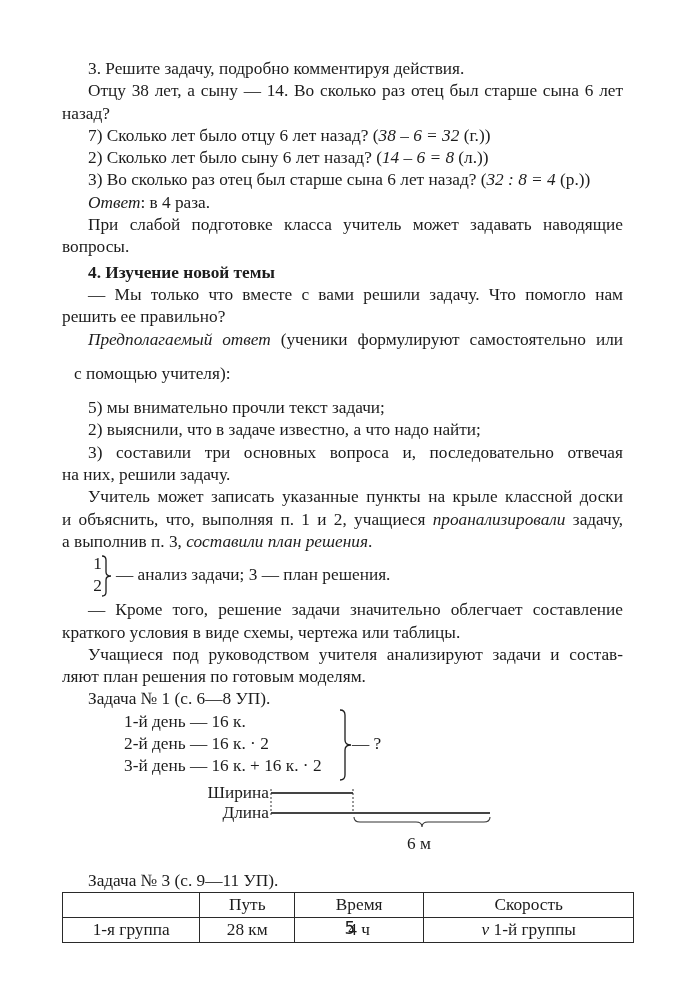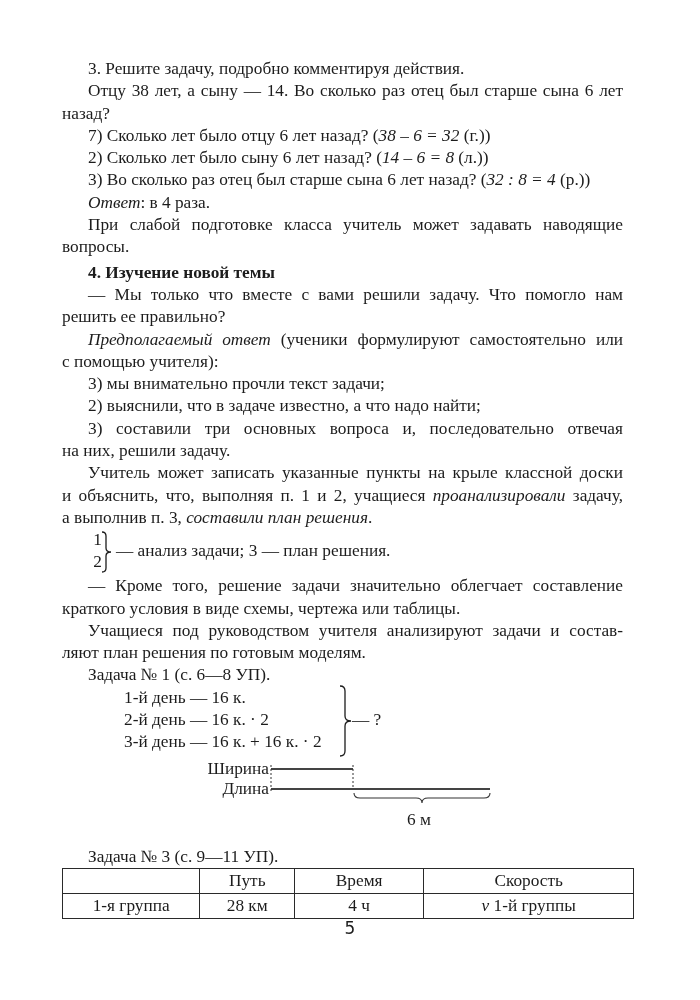--- a/index.html
+++ b/index.html
@@ -65,23 +65,23 @@
   <p class="p just-last">При слабой подготовке класса учитель может задавать наводящие</p>
   <p style="margin:0">вопросы.</p>
 
   <p class="ind b" style="margin-top:3px">4. Изучение новой темы</p>
   <p class="p just-last">— Мы только что вместе с вами решили задачу. Что помогло нам</p>
   <p style="margin:0">решить ее правильно?</p>
 
   <p class="p just-last">
     <span class="i">Предполагаемый ответ</span><span> (ученики формулируют самостоятельно или</span>
   </p>
-  <p style="margin:0">с помощью учителя):</p>
+  <p style="margin:12px">с помощью учителя):</p>
 
-  <p class="ind">3) мы внимательно прочли текст задачи;</p>
+  <p class="ind">5) мы внимательно прочли текст задачи;</p>
   <p class="ind">2) выяснили, что в задаче известно, а что надо найти;</p>
   <p class="p just-last">3) составили три основных вопроса и, последовательно отвечая</p>
   <p style="margin:0">на них, решили задачу.</p>
 
   <p class="p just-last">Учитель может записать указанные пункты на крыле классной доски</p>
   <p class="just-last" style="margin:0">
     <span>и объяснить, что, выполняя п. 1 и 2, учащиеся </span><span class="i">проанализировали</span><span> задачу,</span>
   </p>
   <p style="margin:0">
     <span>а выполнив п. 3, </span><span class="i">составили план решения</span><span>.</span>

